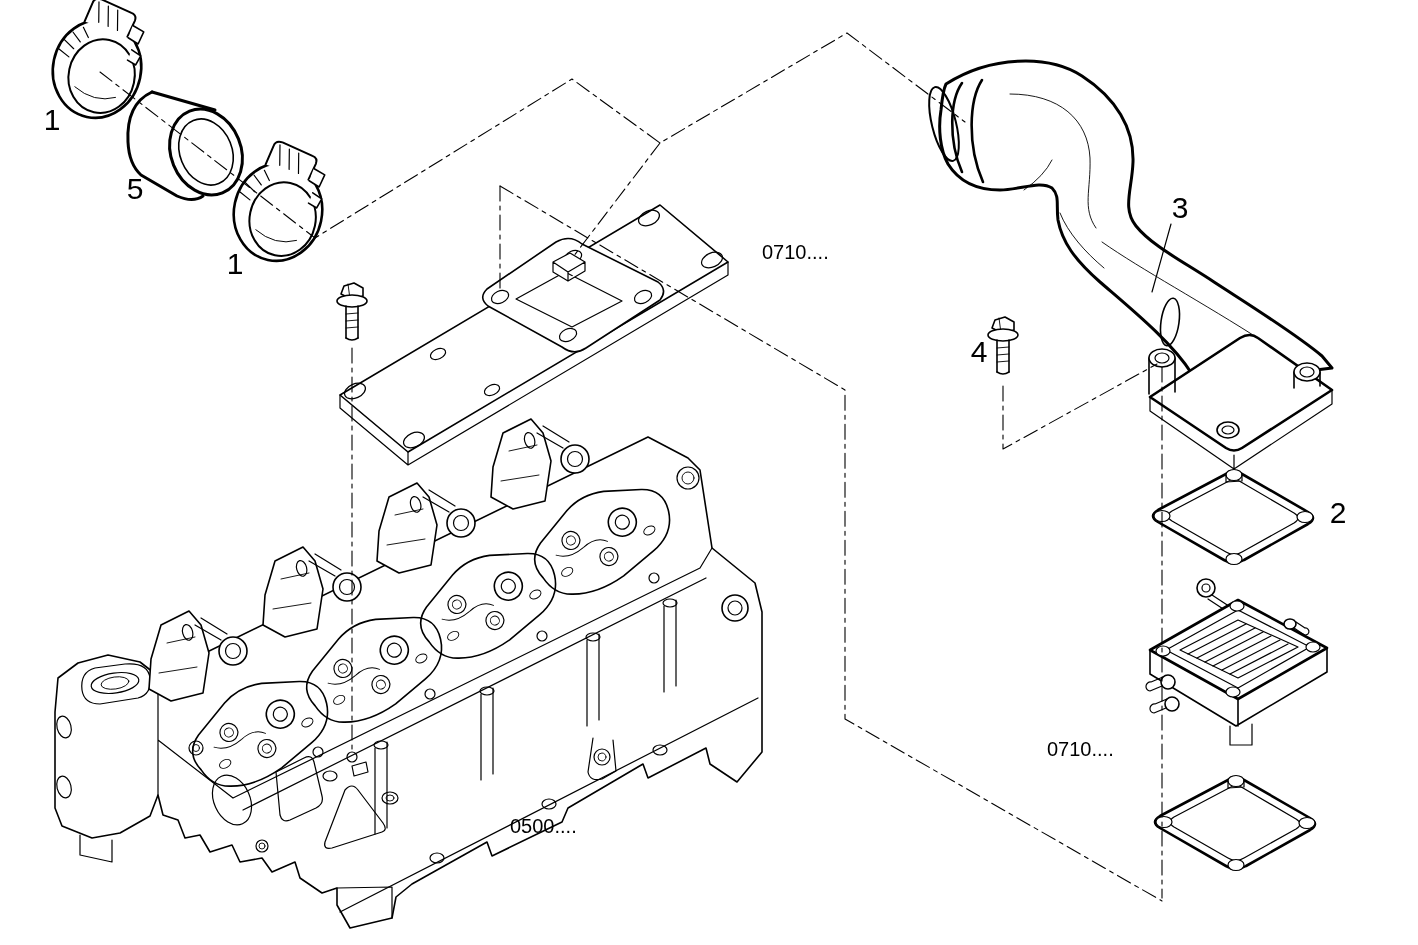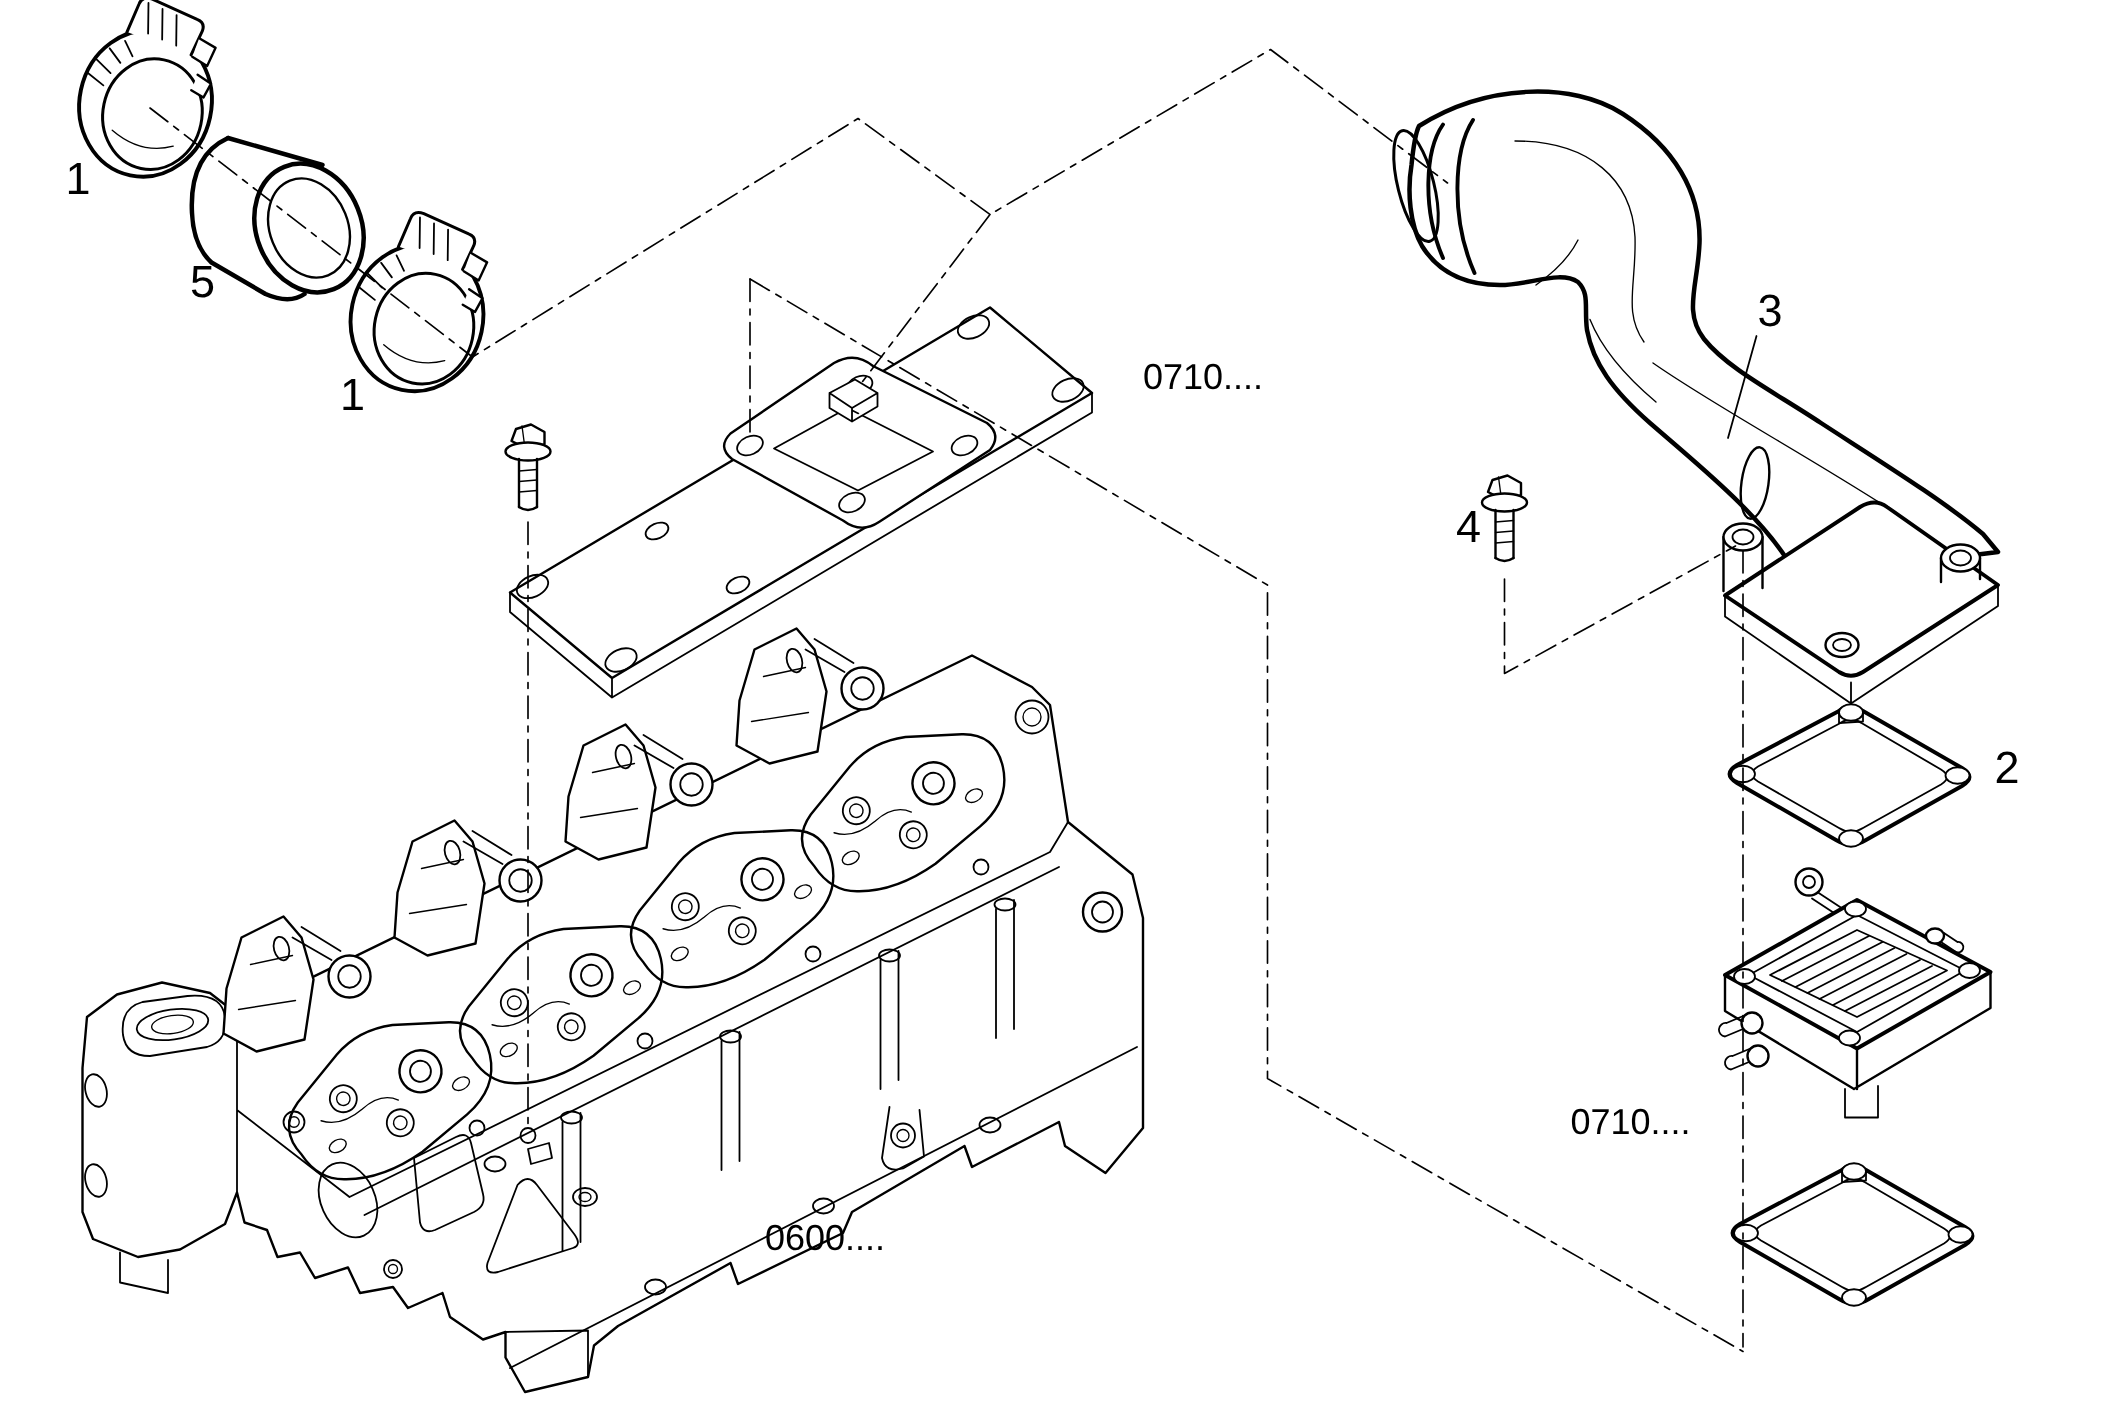--- a/index.html
+++ b/index.html
@@ -6,21 +6,21 @@
   #stage{position:relative;width:1418px;height:945px;background:#ffffff;overflow:hidden;
          font-family:"Liberation Sans", sans-serif;color:#000;}
   #art{position:absolute;left:0;top:0;}
   svg *{stroke:#000;fill:none;stroke-linejoin:round;stroke-linecap:round;}
   .f{fill:#ffffff;}
   .w05{stroke-width:.9;} .w1{stroke-width:1.2;} .w15{stroke-width:1.6;}
   .w2{stroke-width:2;} .w25{stroke-width:2.6;} .w3{stroke-width:3;}
   .cl{stroke-width:1.1;stroke-dasharray:15 5 4 5;}
   .callout{position:absolute;transform:translate(-50%,-50%);font-size:30px;line-height:1;
            font-weight:400;letter-spacing:0;}
-  .refcode{position:absolute;transform:translate(0,-50%);font-size:24px;line-height:1;}
+  .refcode{position:absolute;transform:translate(0,-50%);font-size:20px;line-height:1;}
 </style>
 </head>
 <body>
 
 <div id="stage">
 <svg id="art" width="1418" height="945" viewBox="0 0 1418 945">
   <defs>
     <g id="clampdef">
       <ellipse class="w25 f" cx="0" cy="0" rx="44" ry="49"></ellipse>
       <ellipse class="w2 f" cx="6" cy="6" rx="33" ry="37"></ellipse>
@@ -264,14 +264,14 @@
 
 <div class="callout" style="left:52px;top:120px">1</div>
 <div class="callout" style="left:135px;top:189px">5</div>
 <div class="callout" style="left:235px;top:264px">1</div>
 <div class="callout" style="left:1180px;top:208px">3</div>
 <div class="callout" style="left:979px;top:352px">4</div>
 <div class="callout" style="left:1338px;top:513px">2</div>
 
 <div class="refcode" style="left:762px;top:252px">0710....</div>
 <div class="refcode" style="left:1047px;top:749px">0710....</div>
-<div class="refcode" style="left:510px;top:826px">0600....</div>
+<div class="refcode" style="left:510px;top:826px">0500....</div>
 </div>
 
 </body></html>

